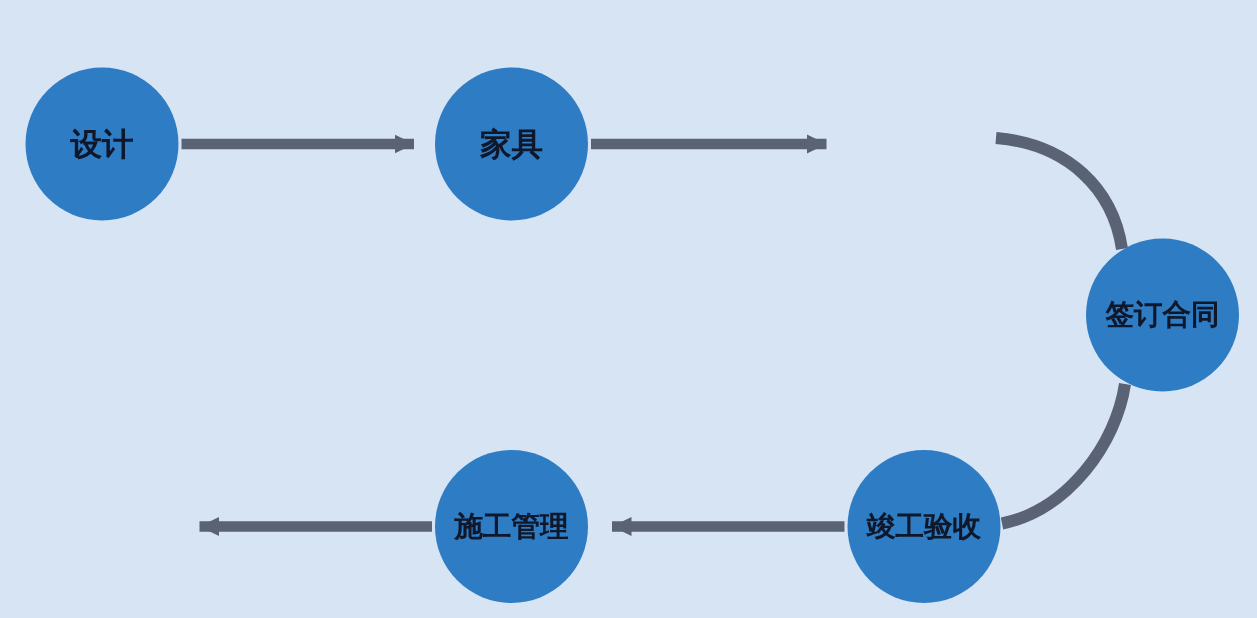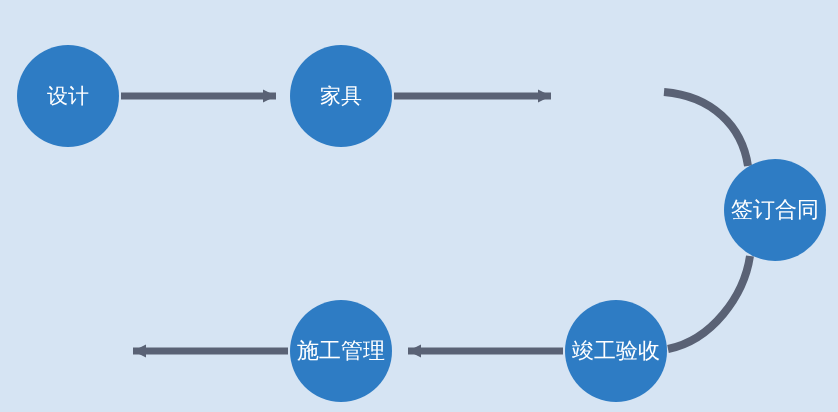--- a/index.html
+++ b/index.html
@@ -28,31 +28,31 @@
   .node {
     position: absolute;
     border-radius: 50%;
     background: #2e7cc4;
     display: flex;
     align-items: center;
     justify-content: center;
     box-sizing: border-box;
   }
   .node-label {
-    color: #ffffff;
-    font-weight: normal;
+    color: #0f172a;
+    font-weight: bold;
     font-size: 21px;
     line-height: 1;
     letter-spacing: 0px;
     white-space: nowrap;
     text-align: right;
     font-family: "DejaVu Sans", "Liberation Sans", sans-serif;
   }
   .node-label.small {
-    font-size: 22px;
+    font-size: 19px;
   }
 </style>
 </head>
 <body>
 
 <div id="canvas">
 
   <svg id="edges" viewBox="0 0 838 412" width="838" height="412" xmlns="http://www.w3.org/2000/svg">
     <defs>
       <marker id="arrowR" markerWidth="14" markerHeight="14" refX="13" refY="7" orient="auto" markerUnits="userSpaceOnUse">

